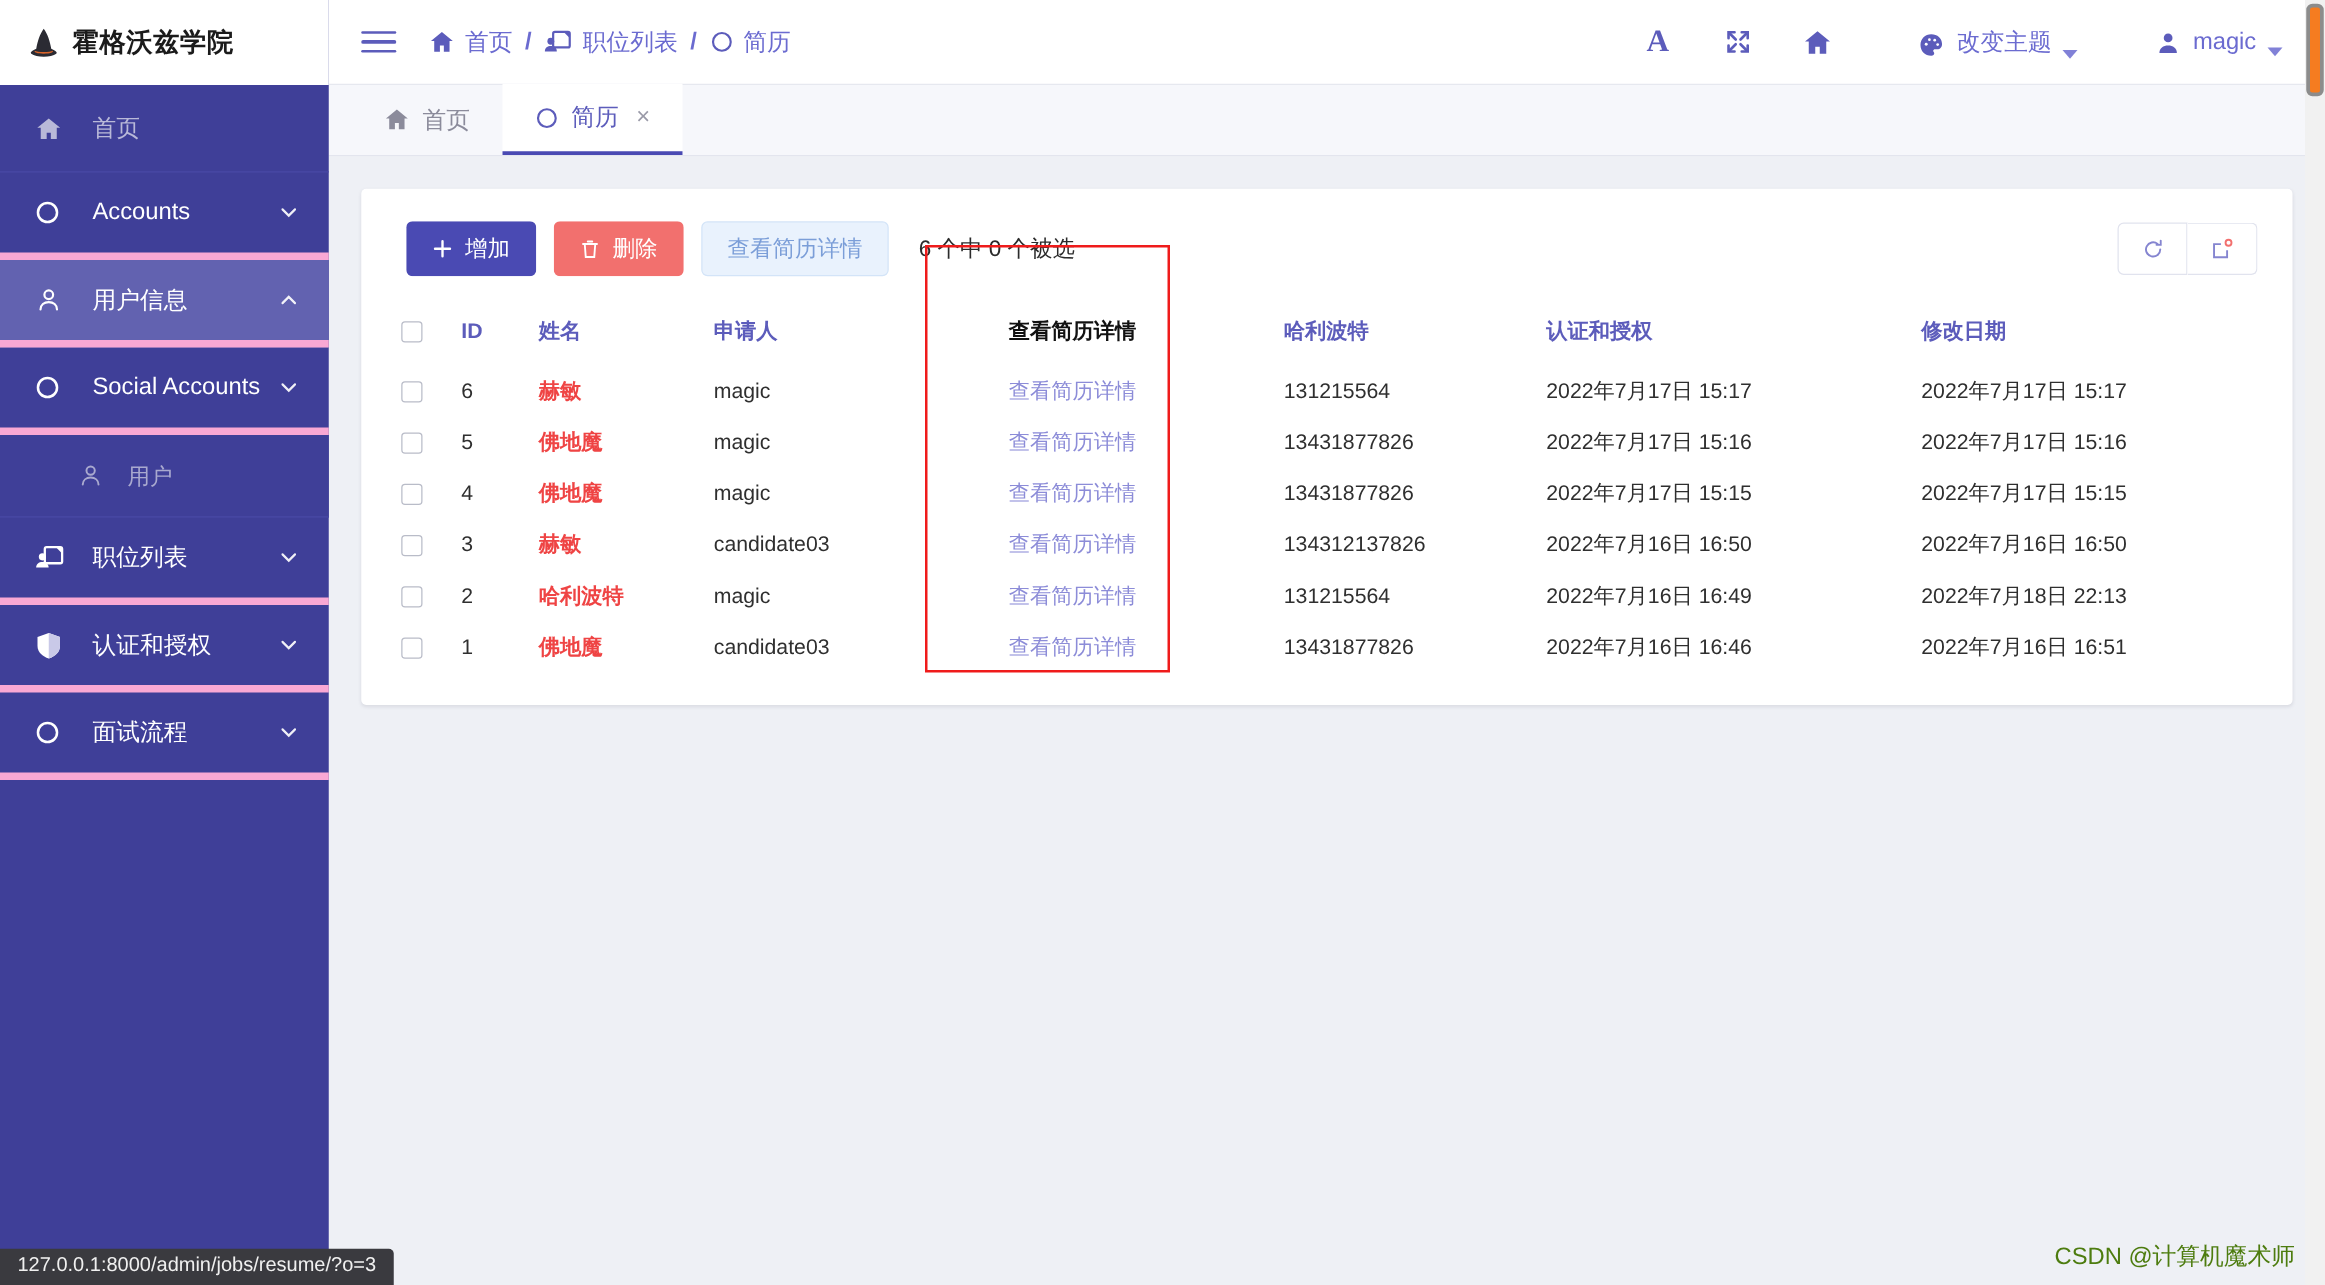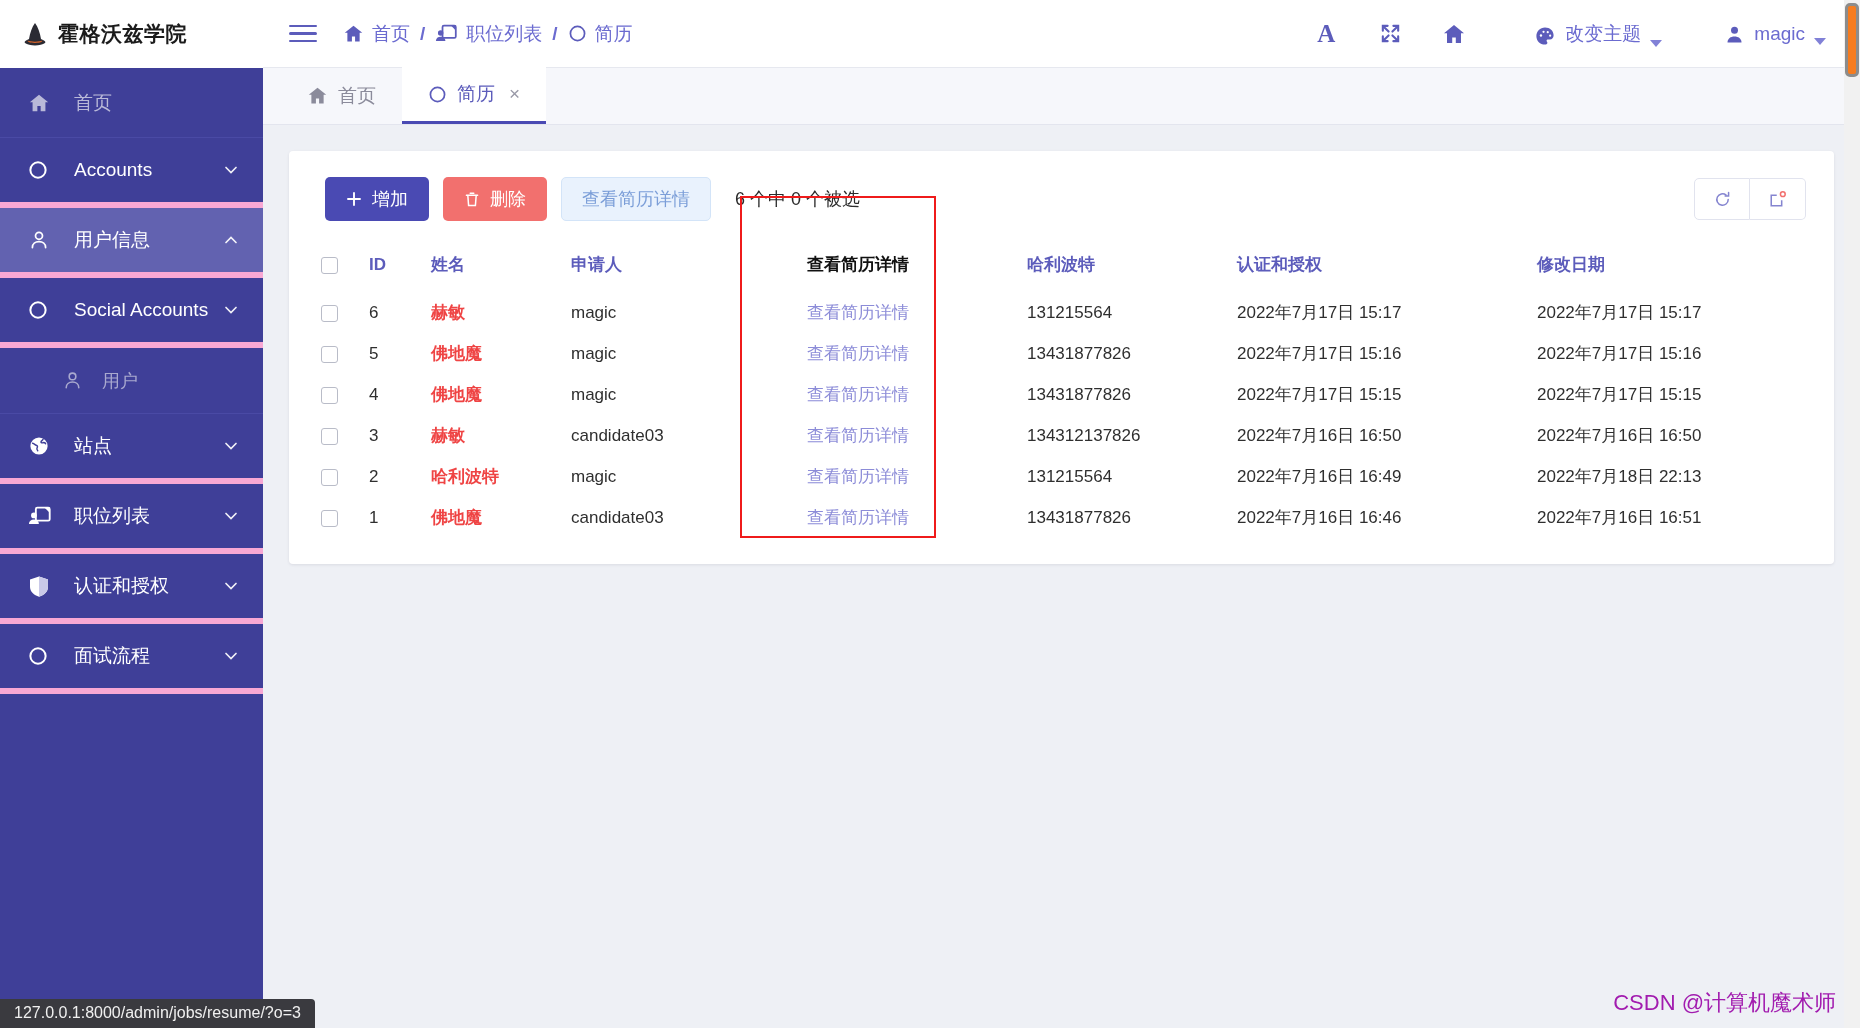--- a/index.html
+++ b/index.html
@@ -154,21 +154,21 @@
   
   .statusbar {
     position: absolute; left: 0; bottom: 0;
     background: #3a3a3f; color: #f0f0f0;
     font-size: 16px; padding: 5px 14px 6px 14px;
     border-top-right-radius: 4px;
     z-index: 40; white-space: nowrap;
   }
   .watermark {
     position: absolute; right: 24px; bottom: 10px;
-    color: #a21caf; font-size: 22px; z-index: 30;
+    color: #4d7c0f; font-size: 19px; z-index: 30;
   }
 
   
   .scrollbar {
     position: absolute; top: 0; right: 0; width: 16px; height: 1028px;
     background: #f1f1f1; z-index: 50;
   }
   .scroll-thumb {
     position: absolute; top: 6px; left: 4px; width: 8px; height: 68px;
     background: #f57c20; border-radius: 5px;
@@ -250,34 +250,20 @@
       <div class="nav-sub">
         <span class="ico">
           <svg width="21" height="21" viewBox="0 0 24 24" fill="none" stroke="#a9a9cf" stroke-width="1.8">
             <circle cx="12" cy="7.4" r="3.8"></circle>
               <path d="M4.8 20.2 c0-4 3.2-6.4 7.2-6.4 s7.2 2.4 7.2 6.4" stroke-linecap="round"></path>
           </svg>
         </span>
         <span class="lbl">用户</span>
       </div>
 
-      <div class="nav-item">
-        <span class="ico">
-          <svg width="22" height="22" viewBox="0 0 24 24">
-              <circle cx="12" cy="12" r="9.4" fill="#fff"></circle>
-              <path d="M5 9 c2 .5 2.6 2 4 2.2 c1.4.2 1.6 1.6 1 2.6 c-.6 1-.2 2.6 .6 3.4 M16.4 4.6 c-.4 1.4-2 1.6-2.2 2.8 c-.2 1.2 1.4 1.4 2.4 1 c1-.4 2.2 .2 2.6 1.2" fill="none" stroke="#3f3f98" stroke-width="1.6" stroke-linecap="round"></path>
-            </svg>
-        </span>
-        <span class="lbl">站点</span>
-        <span class="chev">
-          <svg width="16" height="16" viewBox="0 0 16 16">
-              <path d="M3 5.5 L8 10.5 L13 5.5" fill="none" stroke="#fff" stroke-width="1.7" stroke-linecap="round"></path>
-            </svg>
-        </span>
-      </div>
 
       <div class="nav-item">
         <span class="ico">
           <svg width="24" height="22" viewBox="0 0 26 22">
             <rect x="8.5" y="2" width="15" height="14" rx="1.6" fill="none" stroke="#fff" stroke-width="2"></rect>
             <path d="M18 2 h5.5 v5.5 Z" fill="#fff"></path>
             <circle cx="6.4" cy="10.4" r="3.1" fill="#fff"></circle>
             <path d="M1 19.6 c0-3.1 2.4-4.8 5.4-4.8 c3 0 5.4 1.7 5.4 4.8 Z" fill="#fff"></path>
           </svg>
         </span>

